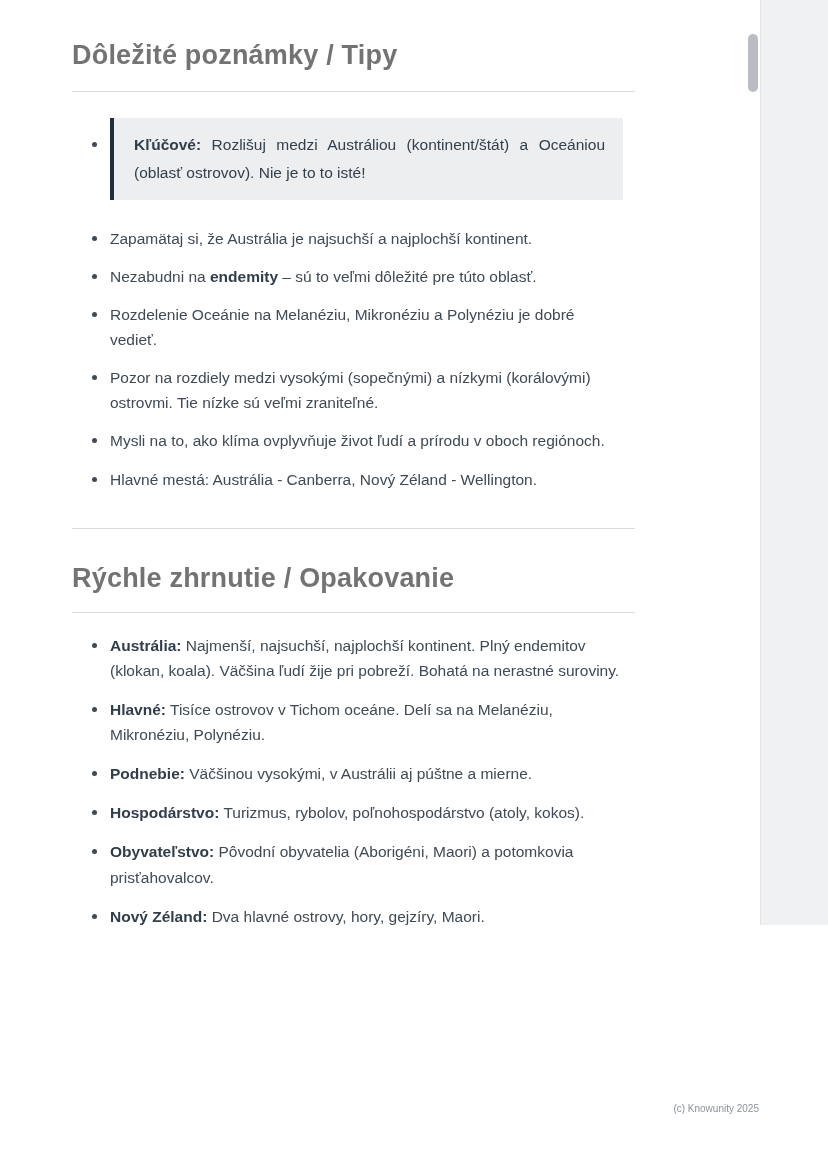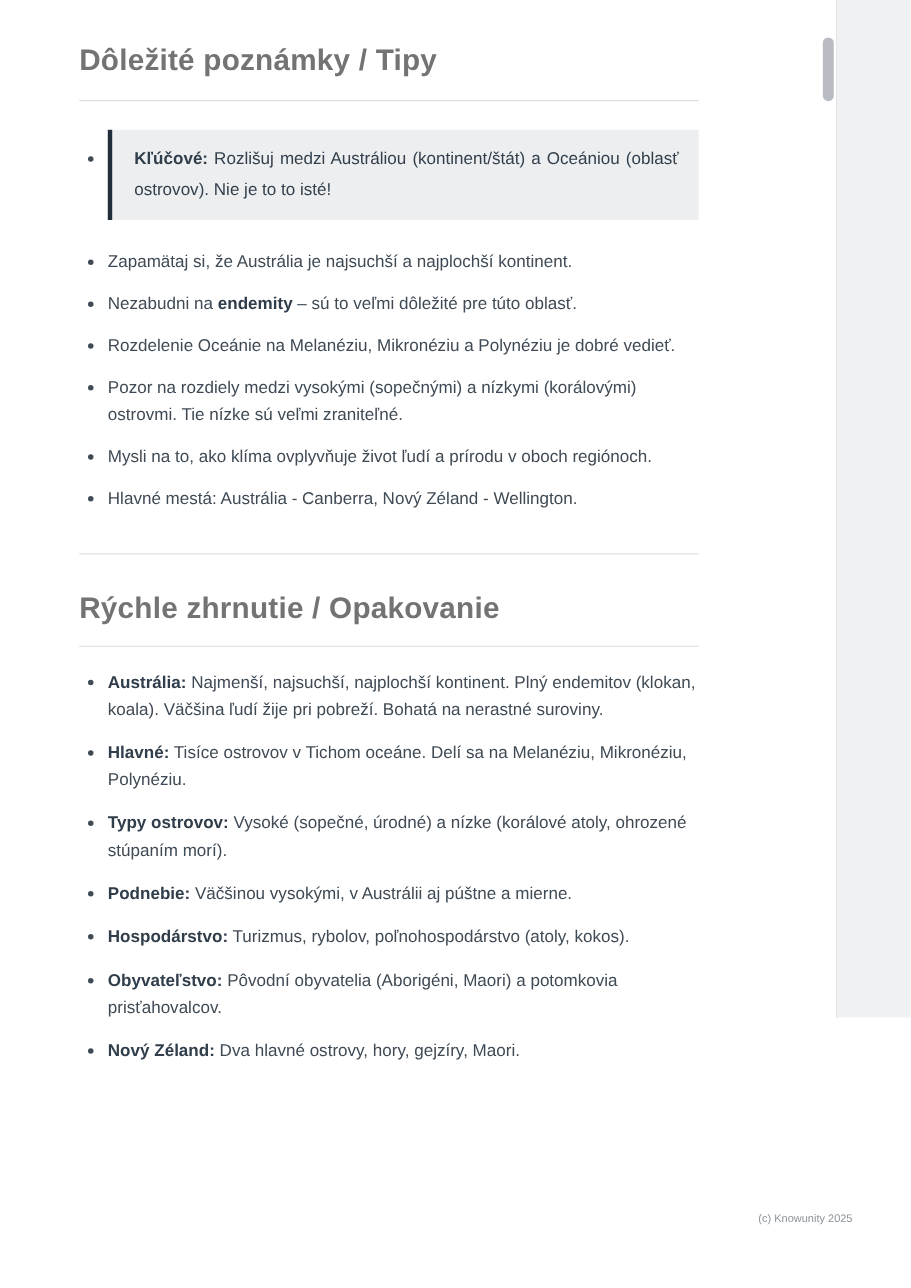--- a/index.html
+++ b/index.html
@@ -21,21 +21,21 @@
     margin: 0;
     letter-spacing: 0.2px;
     line-height: 1.15;
   }
   .rule {
     border: none;
     border-top: 1px solid #dadde0;
     margin: 20px 0 0 0;
   }
 
-  ul { list-style: none; margin: 0; padding: 0; }
+  ul { list-style: none; margin: 12px; padding: 0; }
   li {
     position: relative;
     padding-left: 26px;
     font-size: 15.5px;
     line-height: 1.62;
     margin-top: 13px;
   }
   li::before {
     content: "";
     position: absolute;
@@ -61,21 +61,21 @@
   .first-bullet { margin-top: 26px; }
 
   .sec2-title { margin-top: 34px; }
   .sec2-rule { margin-top: 18px; }
   .sec2-list li { margin-top: 14px; }
   .sec2-list li.first { margin-top: 20px; }
 
   .footer {
     position: absolute;
     top: 1103px;
-    right: 53px;
+    right: 69px;
     font-size: 10px;
     color: #8d939a;
   }
 
   .scroll-track {
     position: absolute;
     top: 0; right: 0;
     width: 68px; height: 925px;
     background: #f0f1f3;
     border-left: 1px solid #e4e5e8;
@@ -132,23 +132,20 @@
     <hr class="rule sec2-rule">
 
     <ul class="sec2-list">
       <li class="first">
         <strong>Austrália:</strong><span> Najmenší, najsuchší, najplochší kontinent. Plný endemitov (klokan, koala). Väčšina ľudí žije pri pobreží. Bohatá na nerastné suroviny.</span>
       </li>
       <li>
         <strong>Hlavné:</strong><span> Tisíce ostrovov v Tichom oceáne. Delí sa na Melanéziu, Mikronéziu, Polynéziu.</span>
       </li>
       <li>
-        <strong>Typy ostrovov:</strong><span> Vysoké (sopečné, úrodné) a nízke (korálové atoly, ohrozené stúpaním morí).</span>
-      </li>
-      <li>
         <strong>Podnebie:</strong><span> Väčšinou vysokými, v Austrálii aj púštne a mierne.</span>
       </li>
       <li>
         <strong>Hospodárstvo:</strong><span> Turizmus, rybolov, poľnohospodárstvo (atoly, kokos).</span>
       </li>
       <li>
         <strong>Obyvateľstvo:</strong><span> Pôvodní obyvatelia (Aborigéni, Maori) a potomkovia prisťahovalcov.</span>
       </li>
       <li>
         <strong>Nový Zéland:</strong><span> Dva hlavné ostrovy, hory, gejzíry, Maori.</span>

